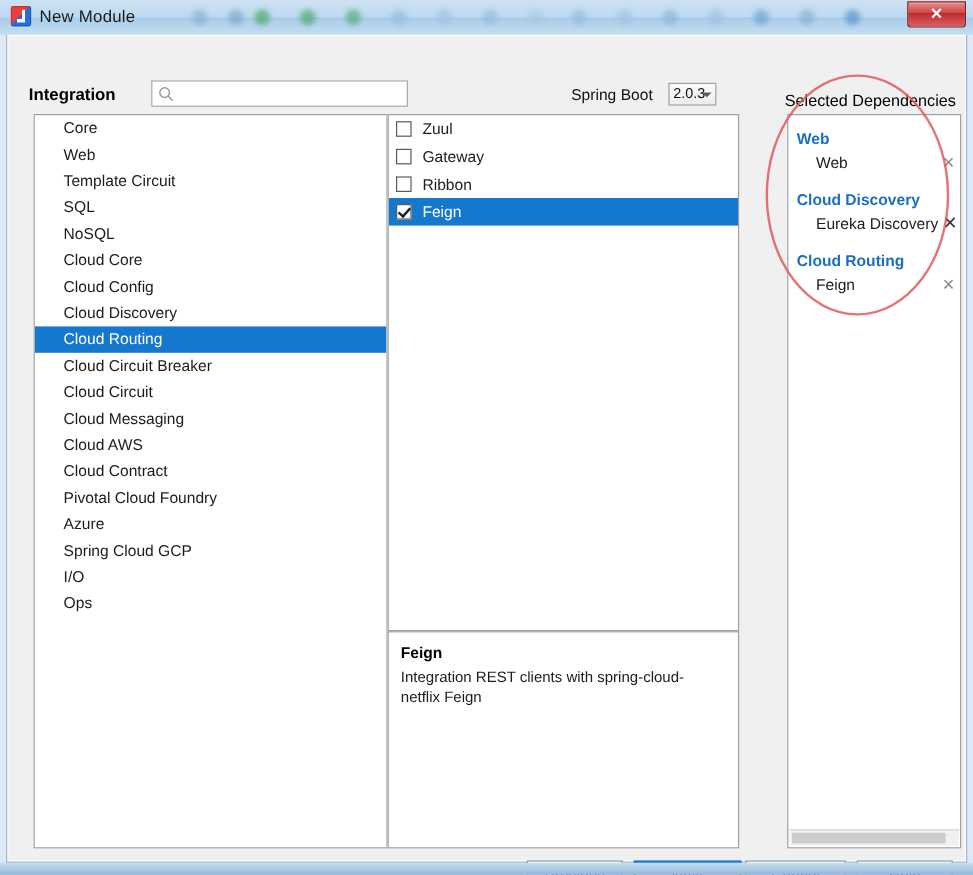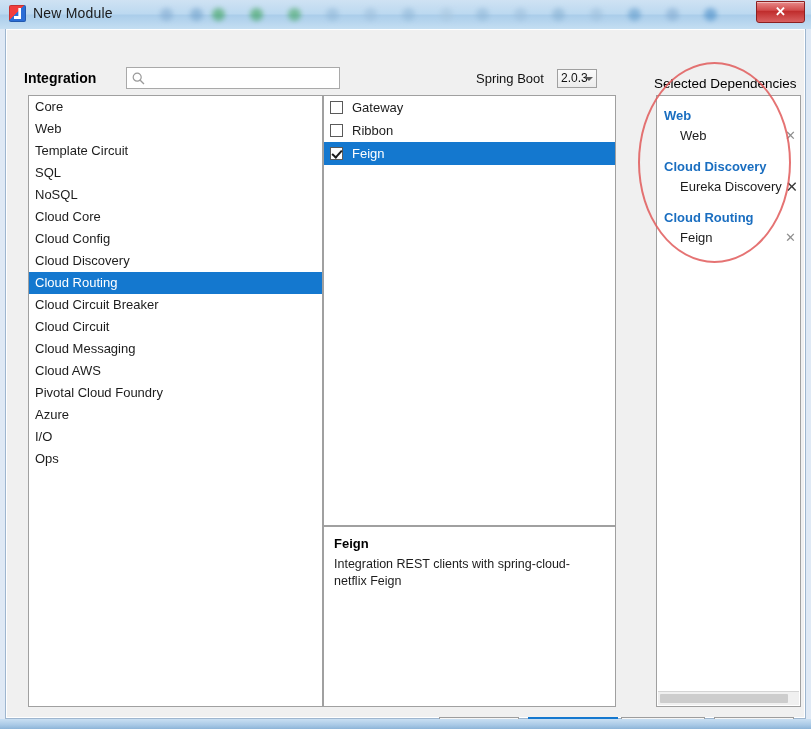--- a/index.html
+++ b/index.html
@@ -179,21 +179,21 @@
     overflow: hidden;
   }
   #categories-panel { left: 22px;  top: 66px;  width: 295px; height: 612px; }
   #deps-panel       { left: 317px; top: 66px;  width: 293px; height: 431px; }
   #desc-panel       { left: 317px; top: 497px; width: 293px; height: 181px; }
   #selected-panel   { left: 650px; top: 66px;  width: 145px; height: 612px; }
 
   .cat-row {
     height: 22px;
     line-height: 22px;
-    padding-left: 6px;
+    padding-left: 24px;
     font-size: 13px;
     color: #1c1c1c;
     white-space: nowrap;
     cursor: default;
   }
   .cat-row.selected {
     background: #1478cf;
     color: #fff;
   }
 
@@ -384,27 +384,33 @@
         <div class="cat-row">SQL</div>
         <div class="cat-row">NoSQL</div>
         <div class="cat-row">Cloud Core</div>
         <div class="cat-row">Cloud Config</div>
         <div class="cat-row">Cloud Discovery</div>
         <div class="cat-row selected">Cloud Routing</div>
         <div class="cat-row">Cloud Circuit Breaker</div>
         <div class="cat-row">Cloud Circuit</div>
         <div class="cat-row">Cloud Messaging</div>
         <div class="cat-row">Cloud AWS</div>
+        <div class="cat-row">Cloud Contract</div>
         <div class="cat-row">Pivotal Cloud Foundry</div>
         <div class="cat-row">Azure</div>
+        <div class="cat-row">Spring Cloud GCP</div>
         <div class="cat-row">I/O</div>
         <div class="cat-row">Ops</div>
       </div>
 
     <div class="panel" id="deps-panel">
+        <div class="dep-row">
+          <span class="cb"></span>
+          <span>Zuul</span>
+        </div>
         <div class="dep-row">
           <span class="cb"></span>
           <span>Gateway</span>
         </div>
         <div class="dep-row">
           <span class="cb"></span>
           <span>Ribbon</span>
         </div>
         <div class="dep-row selected">
           <span class="cb checked"></span>

